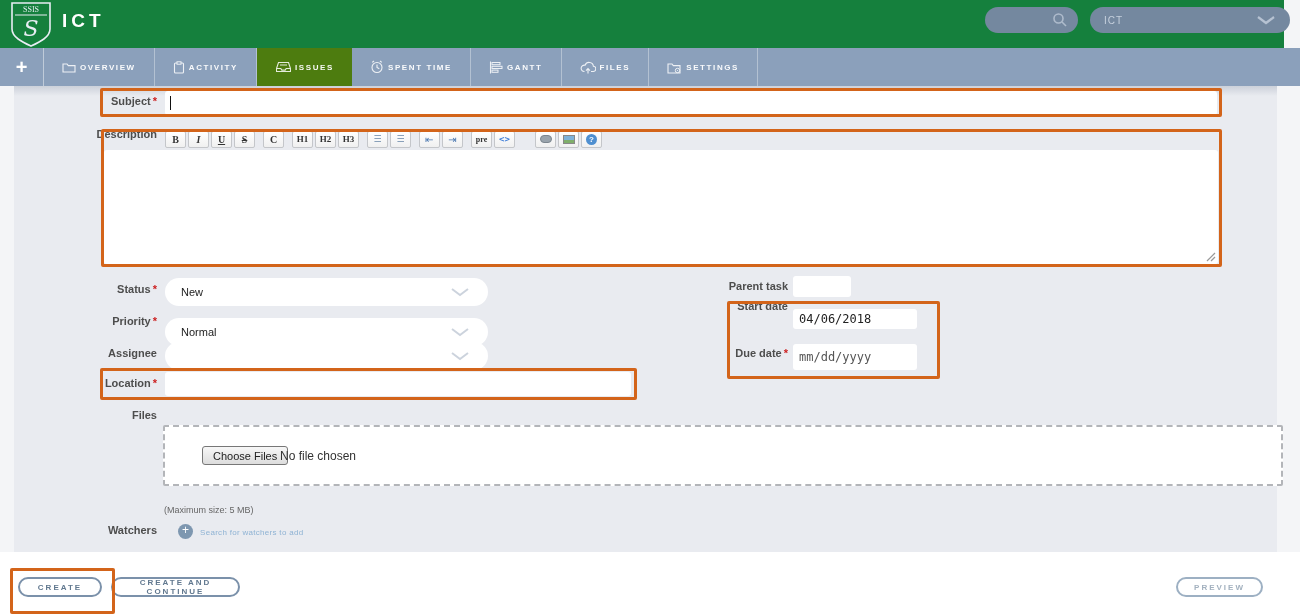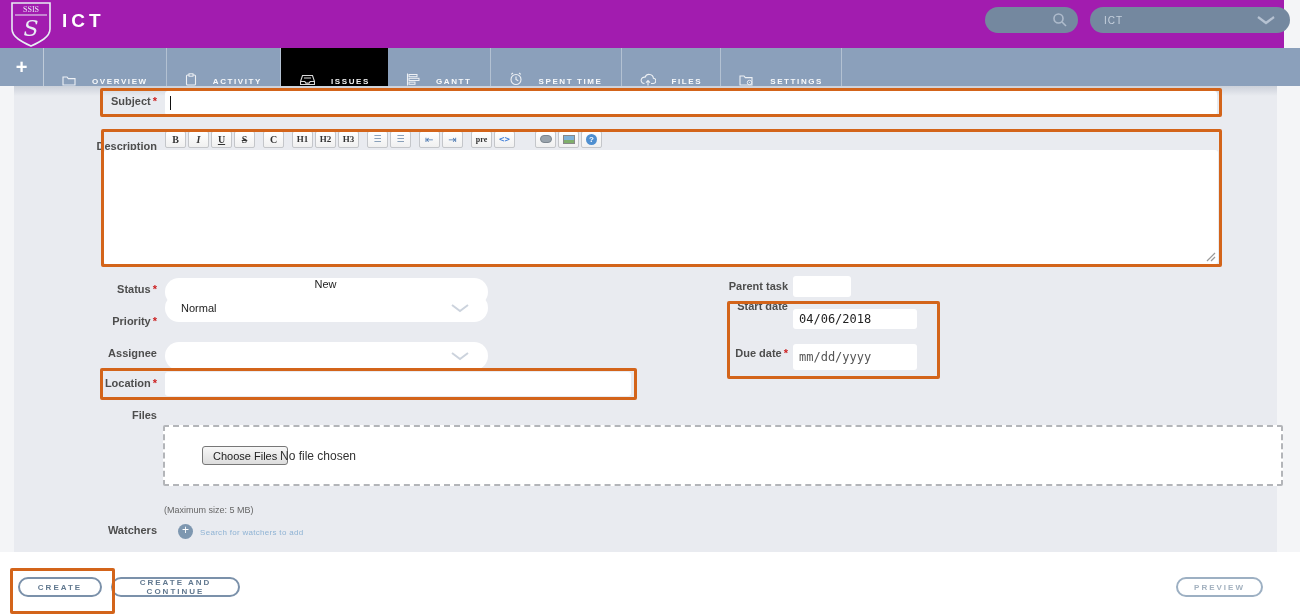--- a/index.html
+++ b/index.html
@@ -1,31 +1,31 @@
 <!DOCTYPE html>
 <html><head>
 <meta charset="utf-8">
 <style>
   * { margin:0; padding:0; box-sizing:border-box; }
   html,body { width:1300px; height:614px; }
   body { font-family:"Liberation Sans", sans-serif; background:#f4f5f7; overflow:hidden; }
   .page { position:relative; width:1300px; height:614px; }
 
   
-  .header { position:absolute; left:0; top:0; width:1284px; height:48px; background:#a21caf; display:flex; align-items:center; z-index:5; }
+  .header { position:absolute; left:0; top:0; width:1284px; height:48px; background:#15803d; display:flex; align-items:center; z-index:5; }
   .logo { position:absolute; left:8px; top:1px; width:46px; height:46px; display:flex; align-items:center; justify-content:center; }
   .app-title { position:absolute; left:62px; top:10px; color:#fff; font-size:19px; font-weight:bold; letter-spacing:4px; }
   .search-pill { position:absolute; left:985px; top:7px; width:93px; height:26px; background:#74889f; border-radius:14px; display:flex; align-items:center; justify-content:flex-end; padding-right:10px; }
   .project-pill { position:absolute; left:1090px; top:7px; width:200px; height:26px; background:#74889f; border-radius:14px; display:flex; align-items:center; justify-content:space-between; padding:0 14px; color:#c6d0dd; font-size:10px; letter-spacing:1px; }
 
   
   .nav { position:absolute; left:0; top:48px; width:1300px; height:38px; background:#8ba0bb; display:flex; align-items:stretch; z-index:5; }
   .nav-add { width:44px; display:flex; align-items:center; justify-content:center; color:#fff; font-size:20px; font-weight:bold; border-right:1px solid rgba(255,255,255,.45); cursor:pointer; }
-  .nav-tab { display:flex; align-items:flex-end; gap:16px; padding:0 18px; color:rgba(255,255,255,.95); font-size:8px; font-weight:bold; letter-spacing:1.6px; border-right:1px solid rgba(255,255,255,.35); cursor:pointer; }
-  .nav-tab.active { background:#000000; border-right:none;padding-left:19px; }
+  .nav-tab { display:flex; align-items:center; gap:4px; padding:0 18px; color:rgba(255,255,255,.95); font-size:8px; font-weight:bold; letter-spacing:1.6px; border-right:1px solid rgba(255,255,255,.35); cursor:pointer; }
+  .nav-tab.active { background:#4d7c0f; border-right:none;padding-left:19px; }
   .nav-tab svg { opacity:.85; }
 
   
   .form-bg { position:absolute; left:14px; top:86px; width:1263px; height:466px; background:#e9ebf0; }
   .form-shade { position:absolute; left:14px; top:86px; width:1263px; height:10px; background:linear-gradient(#ccd1da, rgba(233,235,240,0)); }
   .footer-band { position:absolute; left:0; top:552px; width:1300px; height:62px; background:#ffffff; }
 
   .f-label { position:absolute; left:14px; width:143px; text-align:right; font-size:11px; font-weight:bold; color:#4d4d4d; }
   .req { color:#cc1f1f; margin-left:2px; font-weight:bold; }
 
@@ -124,38 +124,38 @@
     </div>
     <div class="nav-tab active">
       <svg width="15" height="12" viewBox="0 0 15 12">
           <path d="M2.5 1.5h10l2 6v3h-14v-3z" fill="none" stroke="#fff" stroke-width="1.1"></path>
           <path d="M.8 7.5h4l1 1.6h3.4l1-1.6h4" fill="none" stroke="#fff" stroke-width="1.1"></path>
           <line x1="4" y1="4" x2="11" y2="4" stroke="#fff" stroke-width="1"></line>
         </svg>
       <span>ISSUES</span>
     </div>
     <div class="nav-tab">
+      <svg width="14" height="14" viewBox="0 0 14 14">
+          <circle cx="7" cy="7.5" r="5" fill="none" stroke="#fff" stroke-width="1.1"></circle>
+          <path d="M7 4.5v3l2.3 1.3" fill="none" stroke="#fff" stroke-width="1.1"></path>
+          <line x1="2.2" y1="2.4" x2="4" y2="1" stroke="#fff" stroke-width="1.1"></line>
+          <line x1="11.8" y1="2.4" x2="10" y2="1" stroke="#fff" stroke-width="1.1"></line>
+        </svg>
+      <span>SPENT TIME</span>
+    </div>
+    <div class="nav-tab">
       <svg width="14" height="13" viewBox="0 0 14 13">
           <line x1="1.5" y1="0.5" x2="1.5" y2="12.5" stroke="#fff" stroke-width="1.1"></line>
           <rect x="3" y="1.5" width="8" height="2.2" fill="none" stroke="#fff" stroke-width="1"></rect>
           <rect x="3" y="5.3" width="10" height="2.2" fill="none" stroke="#fff" stroke-width="1"></rect>
           <rect x="3" y="9.1" width="6" height="2.2" fill="none" stroke="#fff" stroke-width="1"></rect>
         </svg>
       <span>GANTT</span>
     </div>
     <div class="nav-tab">
-      <svg width="14" height="14" viewBox="0 0 14 14">
-          <circle cx="7" cy="7.5" r="5" fill="none" stroke="#fff" stroke-width="1.1"></circle>
-          <path d="M7 4.5v3l2.3 1.3" fill="none" stroke="#fff" stroke-width="1.1"></path>
-          <line x1="2.2" y1="2.4" x2="4" y2="1" stroke="#fff" stroke-width="1.1"></line>
-          <line x1="11.8" y1="2.4" x2="10" y2="1" stroke="#fff" stroke-width="1.1"></line>
-        </svg>
-      <span>SPENT TIME</span>
-    </div>
-    <div class="nav-tab">
       <svg width="16" height="13" viewBox="0 0 16 13">
           <path d="M4.5 10.5a3.2 3.2 0 1 1 .6-6.3 4.3 4.3 0 0 1 8.3 1.1 2.6 2.6 0 0 1-.4 5.2h-2" fill="none" stroke="#fff" stroke-width="1.1"></path>
           <path d="M8 12.5V7.8M6 9.6l2-2 2 2" fill="none" stroke="#fff" stroke-width="1.1"></path>
         </svg>
       <span>FILES</span>
     </div>
     <div class="nav-tab">
       <svg width="15" height="13" viewBox="0 0 15 13">
           <path d="M1 3h4l1.3 1.6H13V12H1z" fill="none" stroke="#fff" stroke-width="1.1"></path>
           <circle cx="10.5" cy="9.5" r="2.2" fill="none" stroke="#fff" stroke-width="1"></circle>
@@ -168,21 +168,21 @@
   <div class="form-bg"></div>
   <div class="form-shade"></div>
   <div class="footer-band"></div>
 
   <div class="f-label" style="top:95px;">
     <span>Subject</span><span class="req">*</span>
   </div>
   <input class="text-input" style="left: 165px; top: 91px; width: 1052px; height: 24px;" value="">
   <div class="caret" style="left:170px; top:96px;"></div>
 
-  <div class="f-label" style="top:140px;">
+  <div class="f-label" style="top:128px;">
     <span>Description</span>
   </div>
   <div class="toolbar">
     <div class="tb-btn">B</div>
     <div class="tb-btn" style="font-style:italic;">I</div>
     <div class="tb-btn" style="text-decoration:underline;">U</div>
     <div class="tb-btn tb-gap" style="text-decoration:line-through;">S</div>
     <div class="tb-btn tb-gap">C</div>
     <div class="tb-btn tb-h">H1</div>
     <div class="tb-btn tb-h">H2</div>
@@ -214,31 +214,31 @@
   <div class="desc-area">
     <svg class="resize-handle" width="11" height="11" viewBox="0 0 11 11">
       <line x1="2" y1="10" x2="10" y2="2" stroke="#999" stroke-width="1.2"></line>
       <line x1="6" y1="10" x2="10" y2="6" stroke="#999" stroke-width="1.2"></line>
     </svg>
   </div>
 
   <div class="f-label" style="top:283px;">
     <span>Status</span><span class="req">*</span>
   </div>
-  <div class="pill-select" style="top:278px;flex-direction:column;">
+  <div class="pill-select" style="top:278px;">
     <span>New</span>
     <svg class="chev" viewBox="0 0 20 10">
         <polyline points="2,2 10,8 18,2" fill="none" stroke="#ccd3dd" stroke-width="2"></polyline>
       </svg>
   </div>
 
   <div class="f-label" style="top:315px;">
     <span>Priority</span><span class="req">*</span>
   </div>
-  <div class="pill-select" style="top:294px;">
+  <div class="pill-select" style="top:318px;">
     <span>Normal</span>
     <svg class="chev" viewBox="0 0 20 10">
         <polyline points="2,2 10,8 18,2" fill="none" stroke="#ccd3dd" stroke-width="2"></polyline>
       </svg>
   </div>
 
   <div class="f-label" style="top:347px;">
     <span>Assignee</span>
   </div>
   <div class="pill-select" style="top:342px;">

